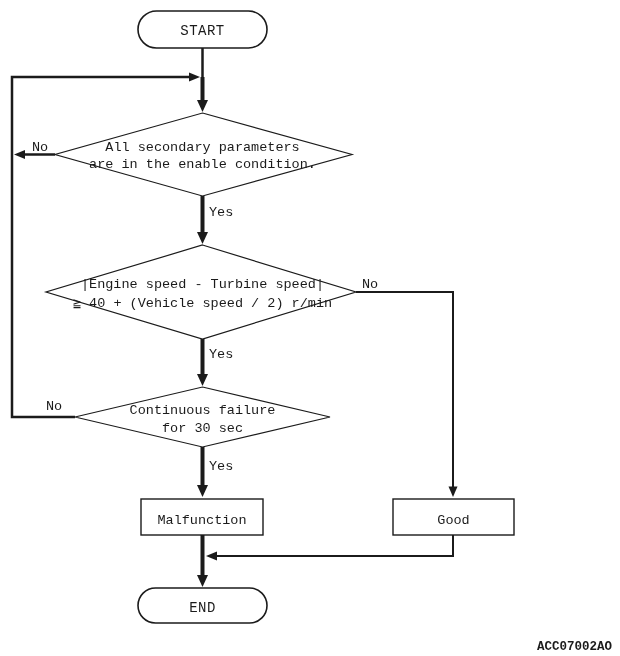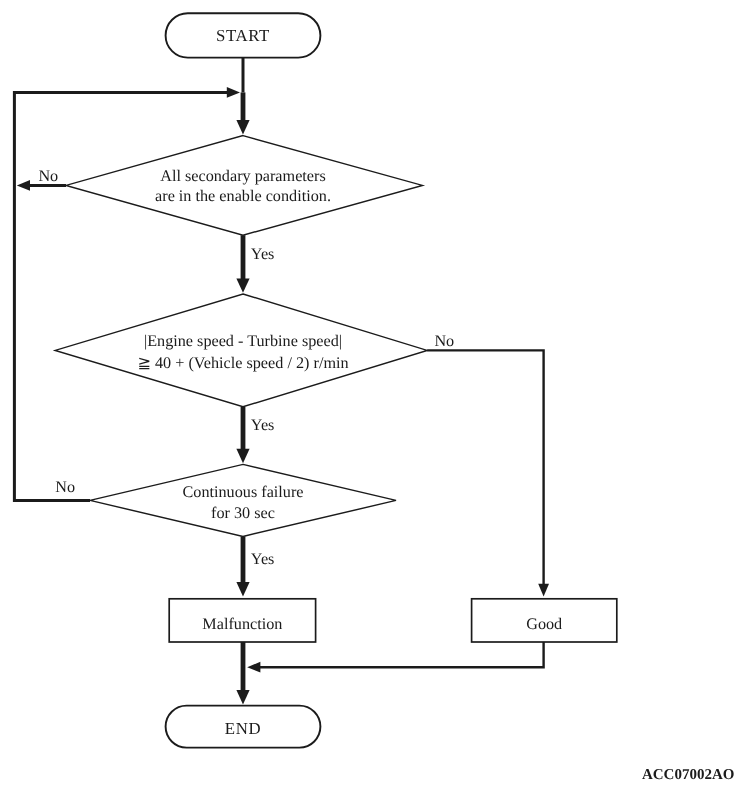--- a/index.html
+++ b/index.html
@@ -5,21 +5,21 @@
   html, body {
     margin: 0;
     padding: 0;
     background: #ffffff;
   }
   .stage {
     position: relative;
     width: 620px;
     height: 656px;
     background: #ffffff;
-    font-family: Liberation Serif, serif;
+    font-family: Liberation Mono, monospace;
   }
   svg { display: block; }
   .shape {
     fill: #ffffff;
     stroke: #1b1b1b;
   }
   .terminator { stroke-width: 1.6px; }
   .process    { stroke-width: 1.4px; }
   .decision   { stroke-width: 1.2px; }
   .edge {

